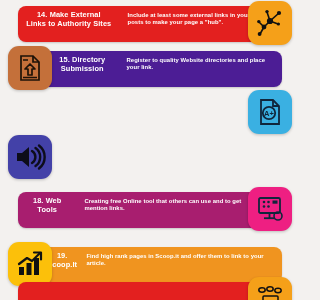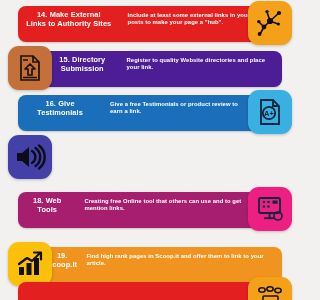--- a/index.html
+++ b/index.html
@@ -168,26 +168,20 @@
           <path d="M14 11 l5 5 h-3 v6 h-4 v-6 h-3 z" fill="none" stroke="#1d1208" stroke-width="1.7" stroke-linejoin="round"></path>
           <line x1="7" y1="24.5" x2="21" y2="24.5" stroke="#1d1208" stroke-width="1.5"></line>
           <line x1="7" y1="7" x2="12" y2="7" stroke="#1d1208" stroke-width="1.5"></line>
         </svg>
       </span>
     </div>
   </div>
 
   <div class="row icon-right" style="top:89px;">
     <div class="fold" style="background: rgb(27, 111, 186);"></div>
-    <div class="banner" style="background: rgb(27, 111, 186);">
-      <div class="txt">
-        <div class="title" style="color: rgb(255, 255, 255);">16. Give Testimonials</div>
-        <div class="desc" style="color: rgb(255, 255, 255);">Give a free Testimonials or product review to earn a link.</div>
-      </div>
-    </div>
     <div class="icon-tile" style="background: rgb(58, 176, 226);">
       <span>
         <svg width="28" height="30" viewBox="0 0 28 30">
           <path d="M5 3 h12 l6 6 v18 h-18 z" fill="none" stroke="#10263c" stroke-width="1.8"></path>
           <path d="M17 3 v6 h6" fill="none" stroke="#10263c" stroke-width="1.8"></path>
           <circle cx="13" cy="16" r="6.2" fill="none" stroke="#10263c" stroke-width="1.8"></circle>
           <text x="13" y="18.8" font-family="'Liberation Sans',sans-serif" font-size="7.5" font-weight="bold" fill="#10263c" text-anchor="middle">A+</text>
         </svg>
       </span>
     </div>

